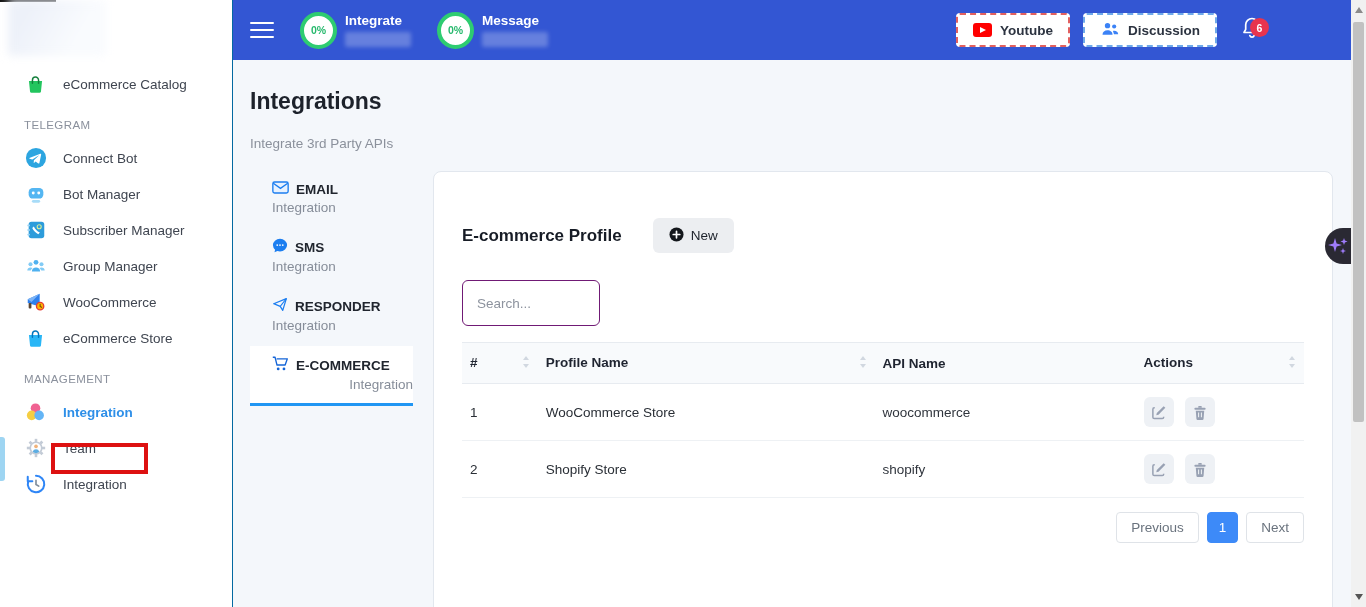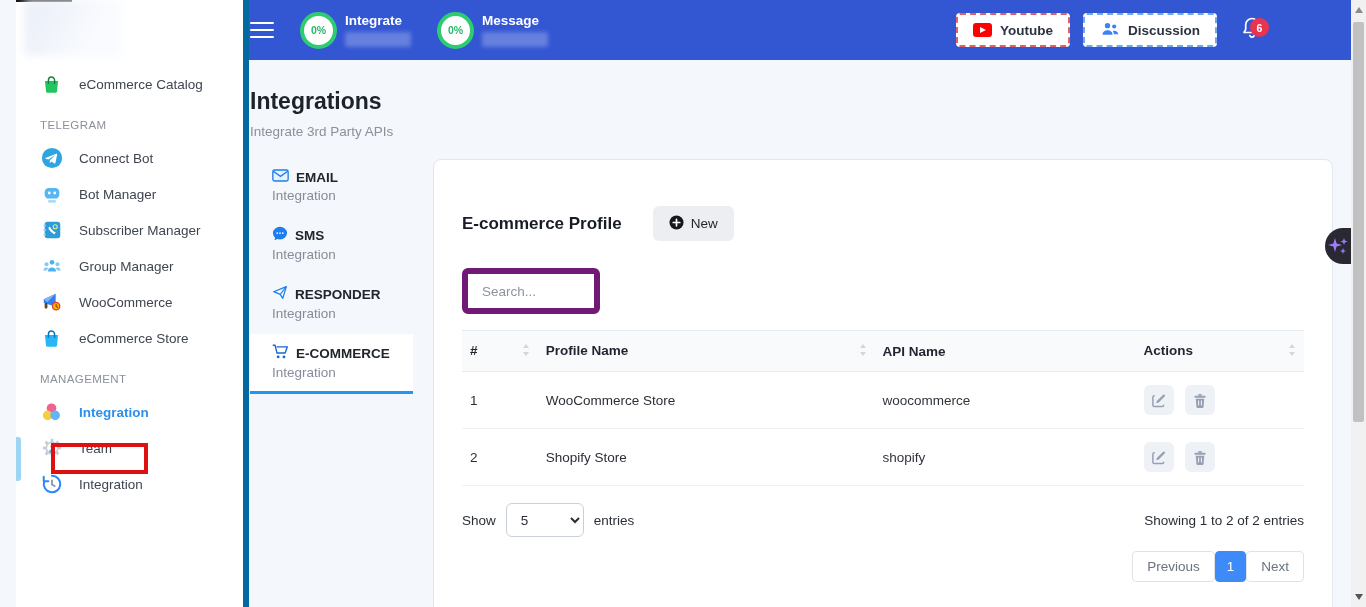--- a/index.html
+++ b/index.html
@@ -1,19 +1,19 @@
 <!DOCTYPE html>
 <html><head>
 <meta charset="utf-8">
 <style>
   * { margin:0; padding:0; box-sizing:border-box; }
   html,body { width:1366px; height:607px; overflow:hidden; font-family:"Liberation Sans", sans-serif; background:#f4f7fb; }
 
   
-  .sidebar { position:absolute; left:0; top:0; width:233px; height:607px; background:#fff; border-right:6px solid #0369a1; z-index:5;margin-left:16px; }
+  .sidebar { position:absolute; left:0; top:0; width:233px; height:607px; background:#fff; border-right:1px solid #0369a1; z-index:5; }
   .logo-blur { position:absolute; left:8px; top:0; width:98px; height:56px; background:linear-gradient(120deg,#edf1f9 20%,#f9fbfe 70%); filter:blur(4px); border-radius:4px; }
   .top-artifact { position:absolute; left:0; top:0; width:56px; height:2px; background:#111; }
   .side-list { position:absolute; left:0; top:66px; width:100%; }
   .side-item { display:flex; align-items:center; height:36px; padding-left:24px; cursor:pointer; }
   .side-item .ic { width:23px; height:23px; flex:0 0 23px; display:flex; align-items:center; justify-content:center; }
   .side-item .lbl { margin-left:16px; font-size:13.5px; color:#3f4550; font-weight:500; }
   .side-section { padding:17px 0 9px 24px; font-size:11.5px; letter-spacing:.4px; color:#8a909c; font-weight:500; }
   .side-item.active .lbl { color:#2e8fe8; font-weight:700; }
   .active-bar { position:absolute; left:0; top:437px; width:5px; height:44px; background:#9ed5f2; border-radius:0 3px 3px 0; }
   .annotation-box { position:absolute; left:51px; top:443px; width:97px; height:31px; border:4px solid #dd1111; z-index:50; pointer-events:none; }
@@ -34,53 +34,53 @@
   .yt-ic { width:19px; height:14px; background:#f00; border-radius:3px; position:relative; }
   .yt-ic::after { content:""; position:absolute; left:7px; top:3.5px; border-left:6px solid #fff; border-top:3.5px solid transparent; border-bottom:3.5px solid transparent; }
   .bell-wrap { position:relative; margin-left:23px; cursor:pointer; }
   .badge { position:absolute; left:10px; top:3px; width:19px; height:19px; background:#e8344e; color:#fff; font-size:10.5px; font-weight:700; border-radius:50%; display:flex; align-items:center; justify-content:center; }
   .avatar { margin-left:26px; margin-right:16px; width:45px; height:38px; border-radius:4px; background:linear-gradient(135deg,#5561813 20%,#3c465e, #6a7490); filter:blur(2px); cursor:pointer; }
 
   
   .content { position:absolute; left:233px; right:15px; top:60px; bottom:0; background:#f4f7fb; overflow:hidden; }
   .page-head { padding:28px 0 0 17px; }
   .page-title { font-size:23px; font-weight:600; color:#1d222b; }
-  .page-sub { margin-top:9px; font-size:13.5px; color:#8b919c; }
+  .page-sub { margin-top:21px; font-size:13.5px; color:#8b919c; }
   .content-row { display:flex; margin-top:20px; padding-left:17px; align-items:flex-start; }
 
   
   .subnav { width:163px; flex:0 0 163px; }
   .subnav-item { padding:10px 0 11px 22px; margin-bottom:2px; cursor:pointer; }
   .subnav-line1 { display:flex; align-items:center; gap:7px; font-size:13.5px; font-weight:700; color:#20252e; }
   .subnav-line2 { margin-top:3px; font-size:13.5px; color:#868d99; }
-  .subnav-item.active { background:#fff; border-bottom:3px solid #2196f3; }
+  .subnav-item.active { background:#fff; border-bottom:3px solid #2196f3;text-align:right; }
 
   
   .panel { flex:1; margin-left:20px; margin-right:18px; background:#fff; border:1px solid #e2e7ee; border-radius:8px; padding:28px 28px 40px; min-height:446px; }
   .panel-head { display:flex; align-items:center; margin-top:18px; }
   .panel-title { font-size:17px; font-weight:700; color:#171c26; }
   .new-btn { margin-left:31px; display:flex; align-items:center; gap:7px; background:#eceef1; border:none; border-radius:6px; height:35px; padding:0 16px; font-size:13.5px; color:#1d222b; cursor:pointer; font-family:inherit; }
-  .search-input { margin-top:27px; width:138px; height:46px; border:6px solid #701a75; border-radius:6px; padding:0 14px; font-size:13.5px; color:#3b414b; outline:none; font-family:inherit; display:block; }
+  .search-input { margin-top:27px; width:138px; height:46px; border:1px solid #701a75; border-radius:6px; padding:0 14px; font-size:13.5px; color:#3b414b; outline:none; font-family:inherit; display:block; }
   .search-input::placeholder { color:#8d939e; }
 
   table { width:100%; border-collapse:collapse; margin-top:16px; }
   thead th { background:#f8fafc; border-top:1px solid #e7ebf0; border-bottom:1px solid #e7ebf0; padding:12px 8px; font-size:13.5px; font-weight:700; color:#1f2430; text-align:left; }
   thead th .sort { float:right; opacity:.9; margin-top:1px; }
   tbody td { padding:13px 8px; font-size:13.5px; color:#2a2f36; border-bottom:1px solid #eef1f4; }
   .col-num { width:9%; }
   .col-profile { width:40%; }
   .col-api { width:31%; }
   td.col-api { color:#30353d; }
   .col-actions { width:20%; }
   .act-btn { display:inline-flex; align-items:center; justify-content:center; width:30px; height:30px; background:#eef1f5; border:none; border-radius:6px; cursor:pointer; margin-right:8px; vertical-align:middle; }
 
   .table-footer { display:flex; align-items:center; margin-top:17px; font-size:13.5px; color:#2a2f36; }
   .page-size { margin:0 10px; width:78px; height:34px; border:1px solid #c9d0d8; border-radius:6px; font-size:13.5px; color:#2a2f36; padding-left:10px; font-family:inherit; background:#fff; }
   .showing { margin-left:auto; font-size:13.5px; color:#2a2f36; }
-  .pagination { display:flex; justify-content:flex-end; margin-top:14px; }
+  .pagination { display:flex; justify-content:flex-end; gap:8px; margin-top:14px; }
   .pg-btn { height:31px; border:1px solid #dfe3e8; background:#fff; color:#6a737e; border-radius:4px; font-size:13.5px; padding:0 14px; cursor:pointer; font-family:inherit; }
   .pg-btn.current { background:#3d8af8; border-color:#3d8af8; color:#fff; padding:0 11px; }
 
   
   .assist-fab { position:absolute; right:15px; top:228px; width:26px; height:36px; background:#2a2933; border-radius:18px 0 0 18px; z-index:40; display:flex; align-items:center; justify-content:center; cursor:pointer; }
   .scrollbar { position:absolute; right:0; top:0; width:15px; height:607px; background:#f1f1f1; z-index:60; }
   .sb-arrow { position:absolute; left:3.5px; width:0; height:0; border-left:4px solid transparent; border-right:4px solid transparent; }
   .sb-up { top:7px; border-bottom:6px solid #8b8b8b; }
   .sb-down { bottom:7px; border-top:6px solid #555; }
   .sb-thumb { position:absolute; left:2px; top:22px; width:11px; height:400px; background:#c1c1c1; border-radius:2px; }
@@ -399,28 +399,20 @@
                     <rect x="5" y="1" width="4" height="2" rx="1" fill="#98a1b3"></rect>
                     <path d="M2.5 6h9l-.7 9a1.3 1.3 0 0 1-1.3 1H4.5a1.3 1.3 0 0 1-1.3-1z" fill="#98a1b3"></path>
                     <path d="M5.5 8v5M8.5 8v5" stroke="#eef1f5" stroke-width="1.1"></path>
                   </svg>
                 </button>
             </td>
           </tr>
         </tbody>
       </table>
 
-      <div class="table-footer">
-        <span>Show</span>
-        <select class="page-size">
-          <option>5</option>
-        </select>
-        <span>entries</span>
-        <span class="showing">Showing 1 to 2 of 2 entries</span>
-      </div>
 
       <div class="pagination">
         <button class="pg-btn">Previous</button>
         <button class="pg-btn current">1</button>
         <button class="pg-btn">Next</button>
       </div>
     </div>
   </div>
 </div>
 

